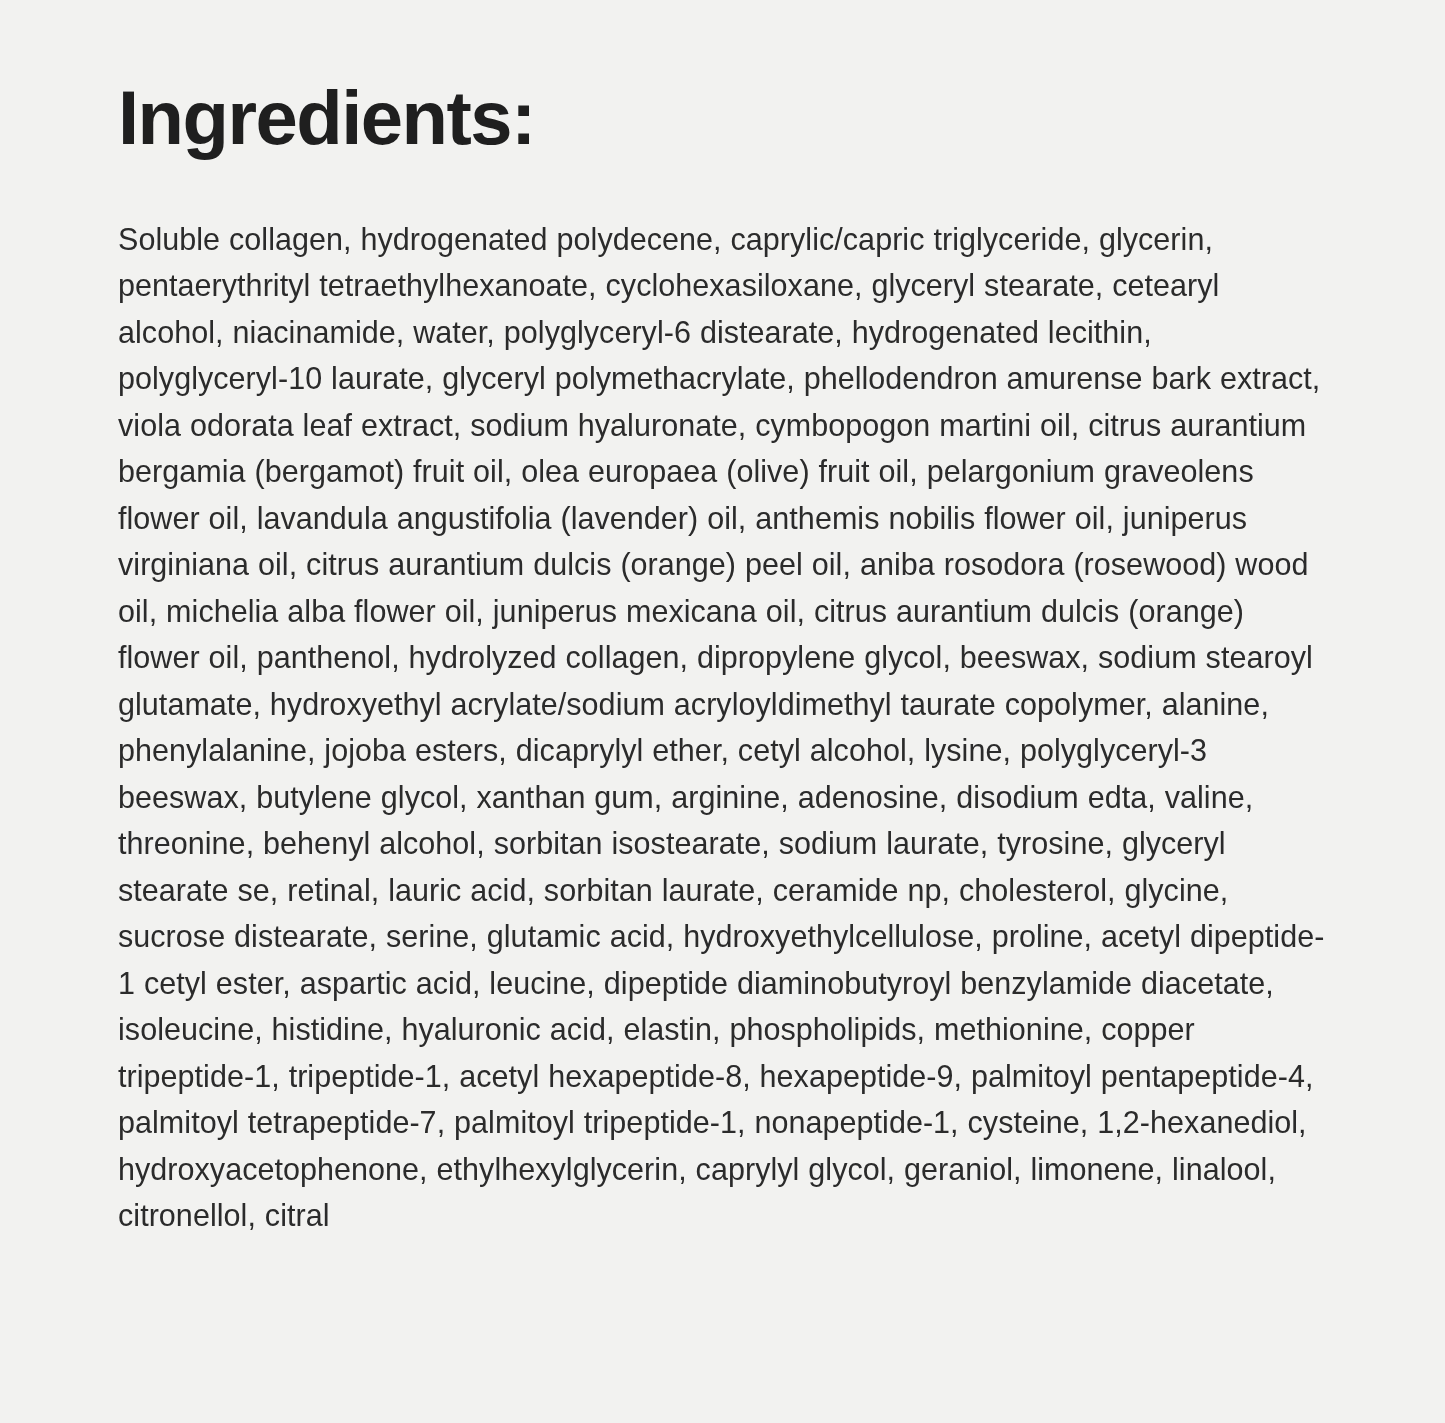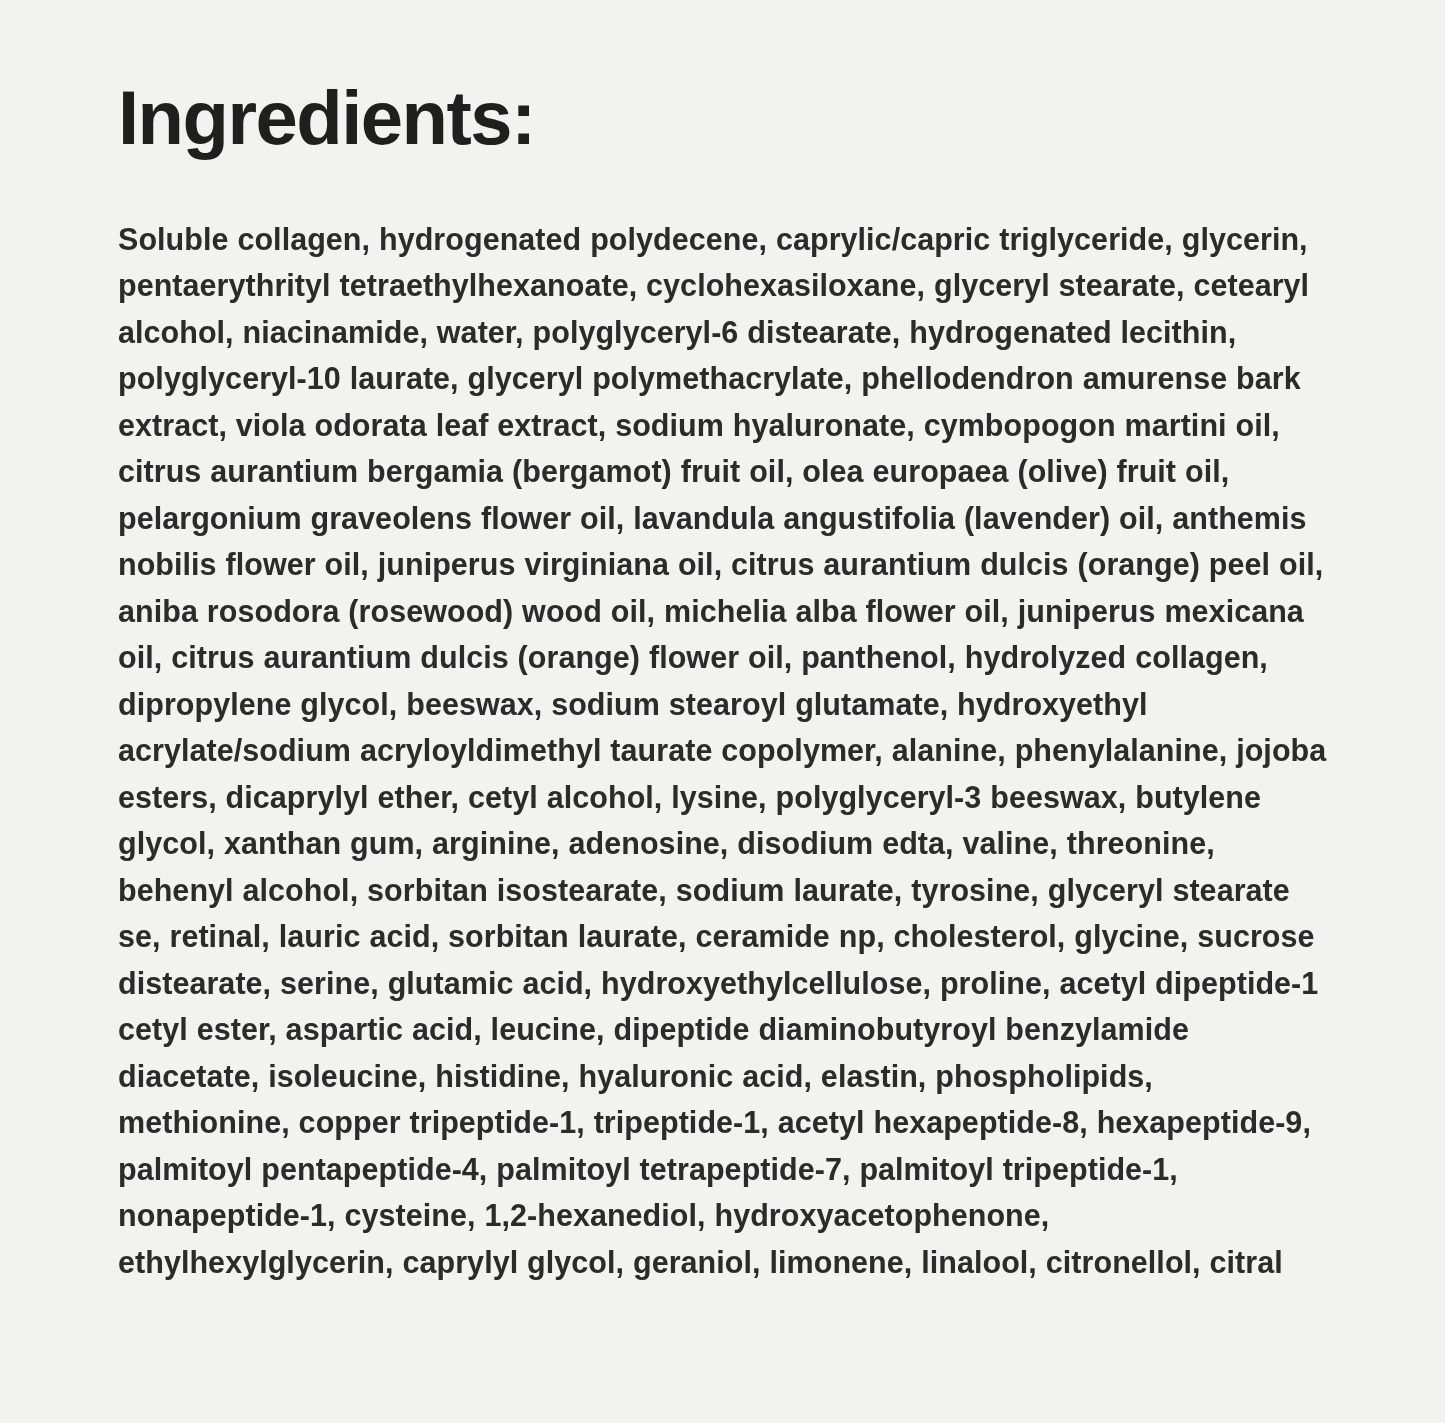--- a/index.html
+++ b/index.html
@@ -30,21 +30,20 @@
     margin: 0 0 58px 0;
   }
   .ingredients-body {
     font-size: 30.5px;
     line-height: 46.5px;
     color: #2b2b2b;
     letter-spacing: 0.05px;
     max-width: 1215px;
     text-align: left;
     word-spacing: 0.4px;
-    font-weight: bold;
   }
 </style>
 </head>
 <body>
 
 <div class="page">
   <h1 class="heading">Ingredients:</h1>
   <p class="ingredients-body">Soluble collagen, hydrogenated polydecene, caprylic/capric triglyceride, glycerin, pentaerythrityl tetraethylhexanoate, cyclohexasiloxane, glyceryl stearate, cetearyl alcohol, niacinamide, water, polyglyceryl-6 distearate, hydrogenated lecithin, polyglyceryl-10 laurate, glyceryl polymethacrylate, phellodendron amurense bark extract, viola odorata leaf extract, sodium hyaluronate, cymbopogon martini oil, citrus aurantium bergamia (bergamot) fruit oil, olea europaea (olive) fruit oil, pelargonium graveolens flower oil, lavandula angustifolia (lavender) oil, anthemis nobilis flower oil, juniperus virginiana oil, citrus aurantium dulcis (orange) peel oil, aniba rosodora (rosewood) wood oil, michelia alba flower oil, juniperus mexicana oil, citrus aurantium dulcis (orange) flower oil, panthenol, hydrolyzed collagen, dipropylene glycol, beeswax, sodium stearoyl glutamate, hydroxyethyl acrylate/sodium acryloyldimethyl taurate copolymer, alanine, phenylalanine, jojoba esters, dicaprylyl ether, cetyl alcohol, lysine, polyglyceryl-3 beeswax, butylene glycol, xanthan gum, arginine, adenosine, disodium edta, valine, threonine, behenyl alcohol, sorbitan isostearate, sodium laurate, tyrosine, glyceryl stearate se, retinal, lauric acid, sorbitan laurate, ceramide np, cholesterol, glycine, sucrose distearate, serine, glutamic acid, hydroxyethylcellulose, proline, acetyl dipeptide-1 cetyl ester, aspartic acid, leucine, dipeptide diaminobutyroyl benzylamide diacetate, isoleucine, histidine, hyaluronic acid, elastin, phospholipids, methionine, copper tripeptide-1, tripeptide-1, acetyl hexapeptide-8, hexapeptide-9, palmitoyl pentapeptide-4, palmitoyl tetrapeptide-7, palmitoyl tripeptide-1, nonapeptide-1, cysteine, 1,2-hexanediol, hydroxyacetophenone, ethylhexylglycerin, caprylyl glycol, geraniol, limonene, linalool, citronellol, citral</p>
 </div>
 

